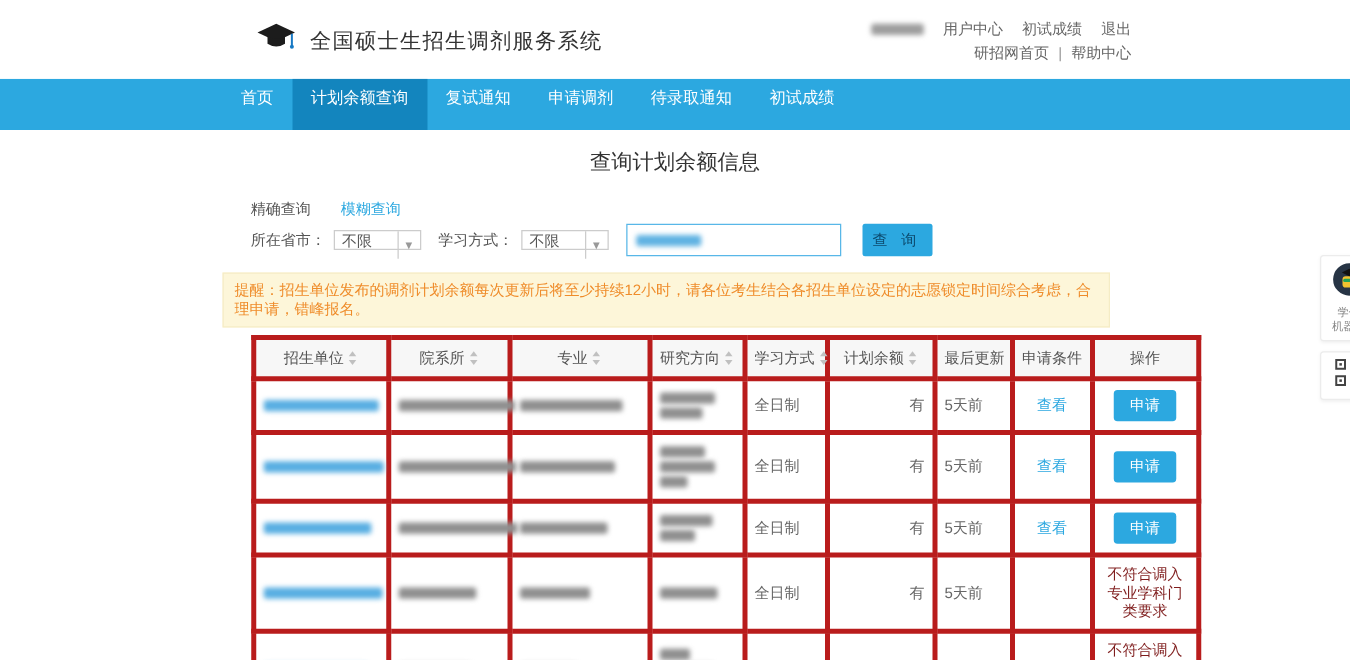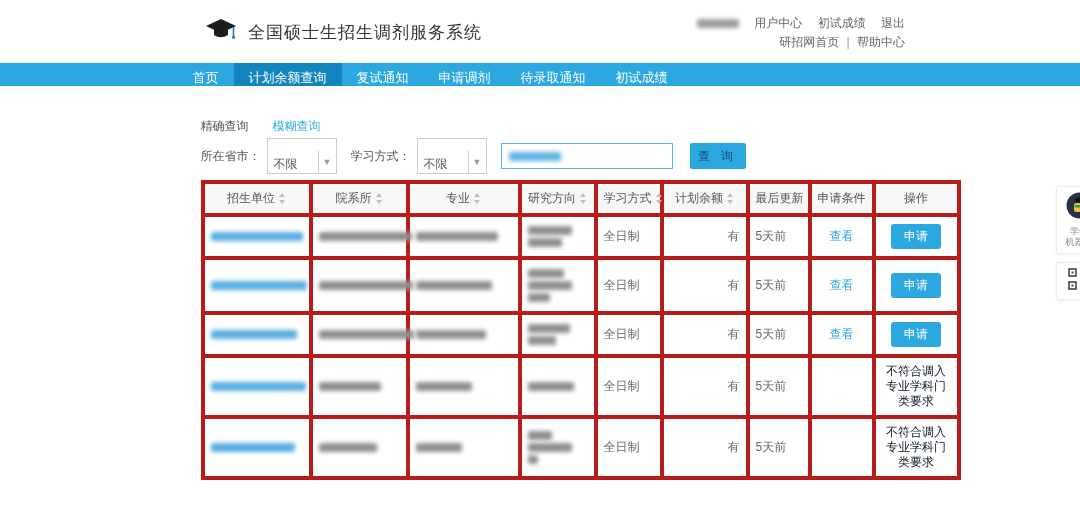--- a/index.html
+++ b/index.html
@@ -10,54 +10,54 @@
   .top-header { height:63px; background:#fff; position:relative; }
   .logo-wrap { position:absolute; left:205px; top:18px; display:flex; align-items:center; gap:9px; }
   .logo-title { font-size:17px; color:#333; letter-spacing:1px; }
   .top-links { position:absolute; right:175px; top:14px; text-align:right; font-size:12px; color:#666; line-height:19px; }
   .top-links a { color:#666; text-decoration:none; margin-left:12px; cursor:pointer; }
   .blur-chip { display:inline-block; height:9px; border-radius:2px; background:#9d9d9d; filter:blur(2px); vertical-align:middle; }
   .blur-chip.blue { background:#5fb2e2; }
   .sep { color:#999; margin:0 4px; }
 
   
-  .nav-bar { height:23px; background:#2ca8e0; }
+  .nav-bar { height:41px; background:#2ca8e0; }
   .nav-inner { width:725px; margin:0 auto; display:flex; height:100%; }
   .nav-item { color:#fff; font-size:13px; line-height:29px; padding:0 15px; text-decoration:none; cursor:pointer; }
   .nav-item.active { background:#1385be; }
 
   
   .content { width:725px; margin:0 auto; padding-top:14px; position:relative; }
   .page-title { text-align:center; font-size:17px; color:#333; font-weight:400; }
   .inner { margin-left:23px; width:702px; }
 
   .query-tabs { margin-top:18px; display:flex; gap:24px; }
   .query-tab { font-size:12px; color:#555; cursor:pointer; padding-bottom:3px; }
   .query-tab.active { color:#2ca8e0; }
 
   .filter-row { display:flex; align-items:center; font-size:12px; color:#555; }
   .filter-label { margin-right:6px; }
-  .select-box { width:70px; height:36px; border:1px solid #ccc; background:#fff; display:flex; align-items:flex-end; justify-content:space-between; margin-right:14px; cursor:pointer; }
+  .select-box { width:70px; height:16px; border:1px solid #ccc; background:#fff; display:flex; align-items:flex-start; justify-content:space-between; margin-right:14px; cursor:pointer; }
   .select-value { padding-left:6px; color:#555; }
   .select-caret { width:18px; height:22px; border-left:1px solid #ccc; display:flex; align-items:center; justify-content:center; color:#999; font-size:9px; }
   .search-input { width:172px; height:26px; border:1px solid #58b7e8; margin-right:17px; display:flex; align-items:center; padding-left:7px; background:#fff; cursor:text; }
   .btn-search { width:56px; height:26px; background:#2ca8e0; color:#0c4a6e; font-size:12px; border:none; border-radius:2px; cursor:pointer; letter-spacing:4px;font-family:Liberation Serif, serif; }
 
   .notice { margin-top:13px; margin-left:-23px; width:710px; background:#fdf6d9; border:1px solid #f5ecc5; color:#ef8c2a; font-size:12px; padding:6px 9px; line-height:15px; }
 
   
   table.grid { margin-top:6px; width:702px; border-collapse:collapse; table-layout:fixed; font-size:12px; color:#666; }
   .grid th, .grid td { border:4px solid #b91c1c; padding:6px 6px; }
   .grid th { background:#f7f7f7; color:#555; font-weight:400; height:30px; text-align:center; white-space:nowrap; }
   .grid td { vertical-align:middle; }
   .col-quota-cell { text-align:right; padding-right:12px; }
   .col-center { text-align:center; }
   .view-link { color:#2ca8e0; text-decoration:none; cursor:pointer;margin-top:22px; }
   .btn-apply { background:#2ca8e0; color:#fff; border:none; border-radius:3px; font-size:12px; padding:4px 13px; cursor:pointer; }
-  .reject-text { color:#0f172a; font-size:12px; line-height:15px; display:inline-block; }
+  .reject-text { color:#7f1d1d; font-size:12px; line-height:15px; display:inline-block; }
   .sort-icon { display:inline-block; width:8px; margin-left:3px; position:relative; height:11px; vertical-align:middle; }
   .sort-icon::before { content:""; position:absolute; top:0; left:1px; border-left:3px solid transparent; border-right:3px solid transparent; border-bottom:4px solid #c0c0c0; }
   .sort-icon::after { content:""; position:absolute; bottom:0; left:1px; border-left:3px solid transparent; border-right:3px solid transparent; border-top:4px solid #c0c0c0; }
   .blur-line { display:block; height:9px; border-radius:2px; background:#8f8f8f; filter:blur(2px); margin:3px 0; }
   .blur-line.blue { background:#58aee2; }
 
   
   .float-widgets { position:absolute; left:878px; top:100px; width:47px; }
   .widget-card { background:#fff; border:1px solid #ececec; border-radius:3px; box-shadow:0 1px 3px rgba(0,0,0,.06); text-align:center; padding:5px 2px; margin-bottom:8px; cursor:pointer; }
   .robot-label { font-size:9px; color:#888; line-height:11px; margin-top:3px; }
@@ -97,20 +97,21 @@
     <a class="nav-item">首页</a>
     <a class="nav-item active">计划余额查询</a>
     <a class="nav-item">复试通知</a>
     <a class="nav-item">申请调剂</a>
     <a class="nav-item">待录取通知</a>
     <a class="nav-item">初试成绩</a>
   </div>
 </div>
 
 <div class="content">
+  <div class="page-title">查询计划余额信息</div>
 
   <div class="inner">
     <div class="query-tabs">
       <span class="query-tab">精确查询</span>
       <span class="query-tab active">模糊查询</span>
     </div>
 
     <div class="filter-row">
       <span class="filter-label">所在省市：</span>
       <div class="select-box">
@@ -121,20 +122,21 @@
       <div class="select-box">
         <span class="select-value">不限</span>
         <span class="select-caret">▼</span>
       </div>
       <div class="search-input">
         <span class="blur-chip blue" style="width:52px"></span>
       </div>
       <button class="btn-search">查 询</button>
     </div>
 
+    <div class="notice">提醒：招生单位发布的调剂计划余额每次更新后将至少持续12小时，请各位考生结合各招生单位设定的志愿锁定时间综合考虑，合理申请，错峰报名。</div>
 
     <table class="grid">
       <colgroup>
         <col style="width:108px">
           <col style="width:97px">
           <col style="width:112px">
         <col style="width:76px">
           <col style="width:66px">
           <col style="width:86px">
         <col style="width:62px">

